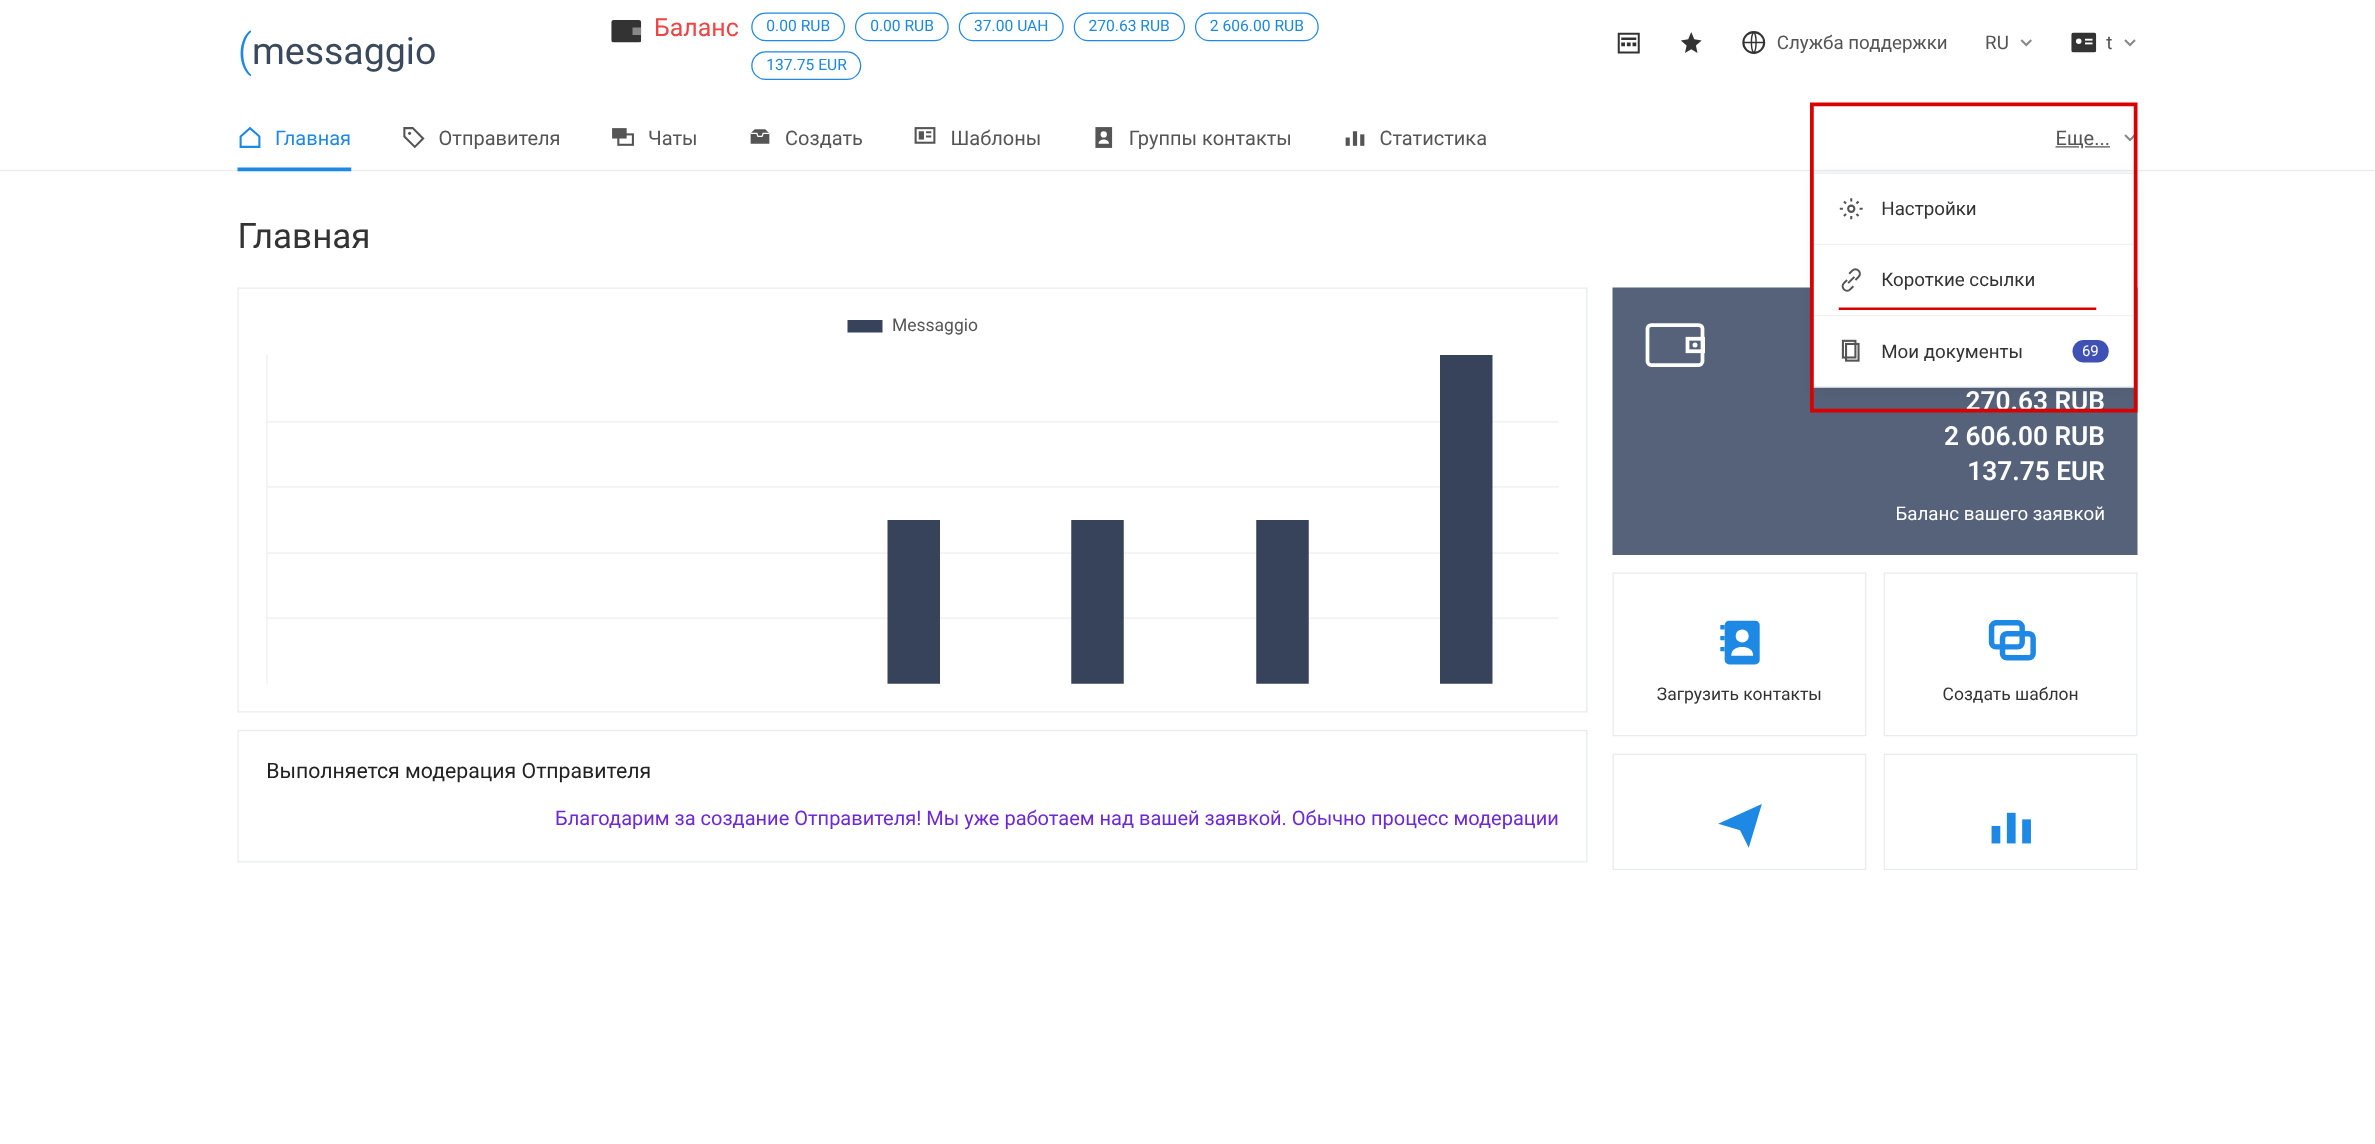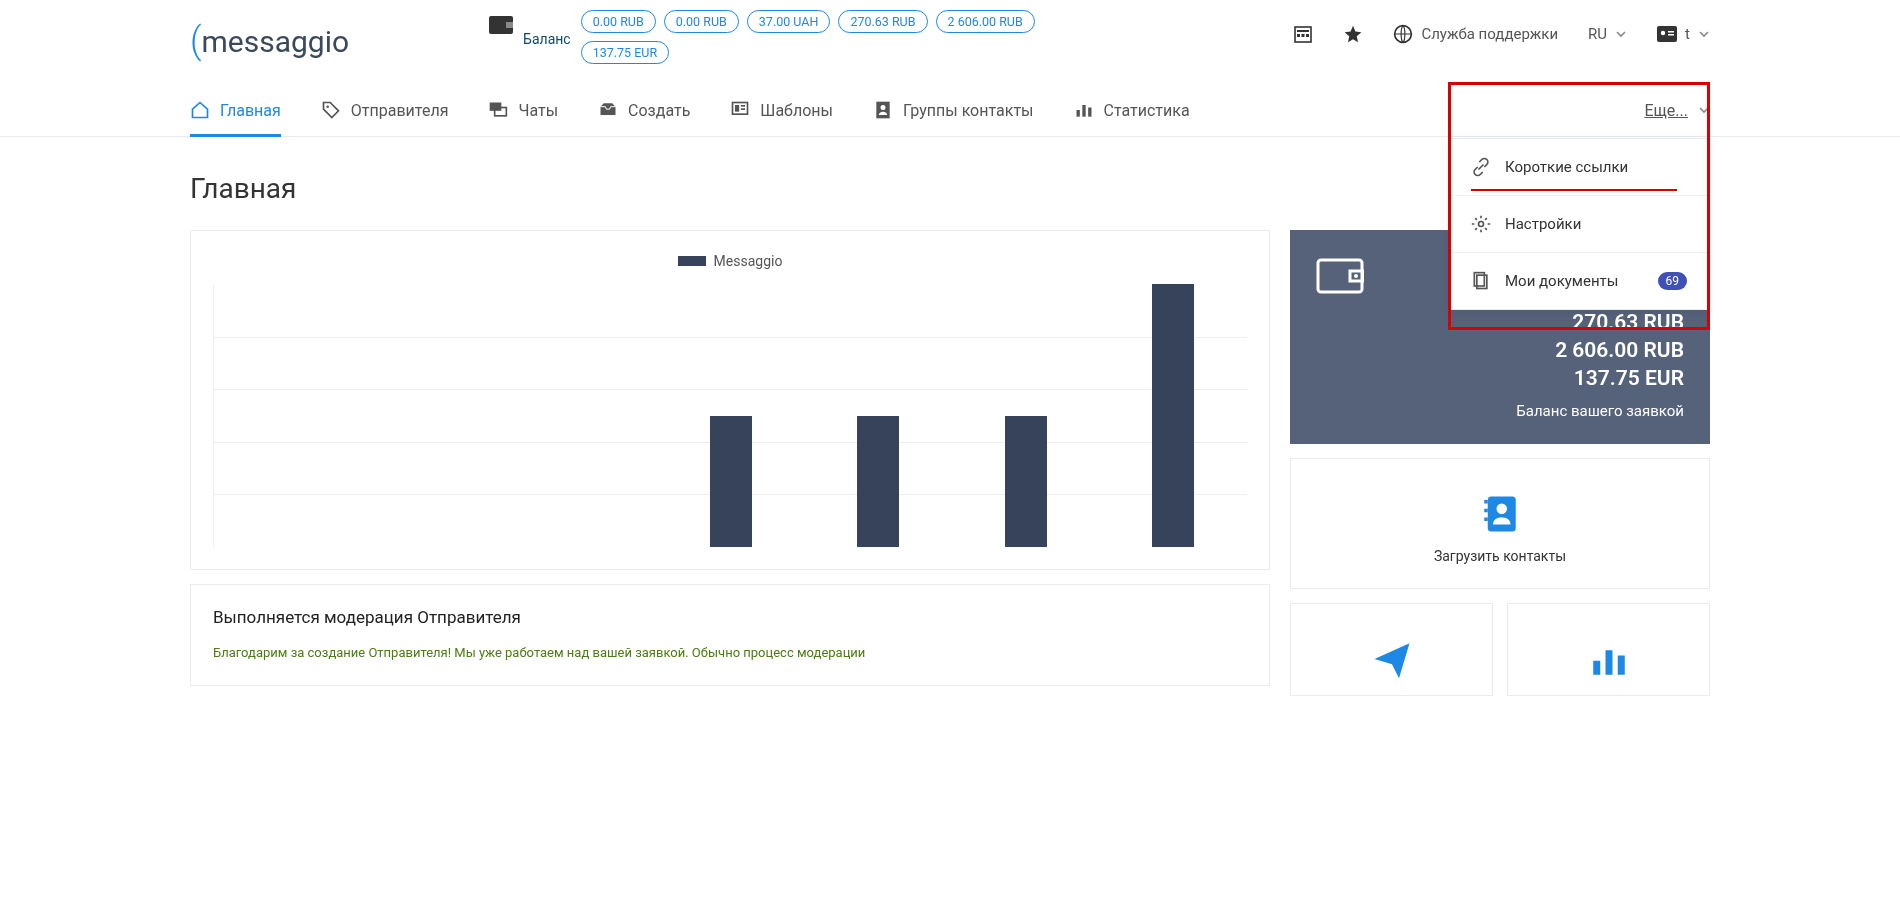--- a/index.html
+++ b/index.html
@@ -3,21 +3,21 @@
 <meta charset="utf-8">
 <style>
 * { box-sizing: border-box; margin: 0; padding: 0; }
 body { font-family: -apple-system, BlinkMacSystemFont, "Segoe UI", Roboto, sans-serif; background: #fff; color: #212529; }
 .container { max-width: 1560px; margin: 0 auto; padding: 0 20px; position: relative; }
 .topbar { display: flex; align-items: flex-start; padding: 10px 0 18px; gap: 20px; }
 .logo { font-size: 30px; font-weight: 400; color: #3a4a5c; display: flex; align-items: center; margin-top: 10px; }
 .logo-bracket { color:#1e88e5; font-size:36px; font-weight:300; }
 .balance-block { display: flex; align-items: flex-start; gap: 10px; margin-left: 120px; }
 .balance-icon { width: 24px; height: 18px; margin-top: 6px; }
-.balance-label { color:#0c4a6e; font-size:14px; margin-top:21px; }
+.balance-label { color:#ef4444; font-size:20px; margin-top:0; }
 .chips { display:flex; flex-wrap: wrap; gap: 8px; max-width: 460px; }
 .chip { border:1px solid #1e88e5; border-radius: 14px; color:#1e88e5; font-size:12.5px; padding:3px 11px; display:inline-block; cursor:pointer; }
 .right-controls { margin-left:auto; display:flex; gap:30px; margin-top:14px;}
 .rc-item { color:#555; font-size:15px; display:flex; align-items:center; gap:8px; cursor:pointer;}
 .icon { display:inline-flex; align-items:center; justify-content:center; }
 .nav { border-bottom:1px solid #e9ecef; }
 .nav-inner { display:flex; gap:40px; align-items:center; }
 .nav-item { display:flex; align-items:center; gap:10px; padding:18px 0 16px; color:#555; font-size:16px; cursor:pointer; position:relative;}
 .nav-item.active { color:#1e88e5; }
 .nav-item.active::after { content:""; position:absolute; left:0; right:0; bottom:-1px; height:3px; background:#1e88e5;}
@@ -30,21 +30,21 @@
 .chart-card { height:340px; padding:22px; display:flex; flex-direction:column; position:relative;}
 .legend { text-align:center; margin-bottom:10px; font-size:14px; color:#555; display:flex; justify-content:center; align-items:center; gap:8px;}
 .legend-swatch { width:28px; height:10px; background:#36435a; display:inline-block;}
 .chart-area { flex:1; position:relative; border-left:1px solid #eee; margin-top:5px;}
 .gridline { position:absolute; left:0; right:0; border-top:1px solid #eee;}
 .bars { position:absolute; left:0; right:0; bottom:0; top:0; display:flex; align-items:flex-end;}
 .bar-slot { flex:1; display:flex; justify-content:center; align-items:flex-end; height:100%; }
 .bar { width:42px; background:#36435a;}
 .info-card { padding:22px; margin-top:14px; }
 .info-title { font-size:17px; color:#222; margin-bottom:16px; font-weight:400;}
-.info-text { color:#4d7c0f; font-size:13px; line-height:1.5;}
+.info-text { color:#6d28d9; font-size:16px; line-height:1.5;text-align:right;}
 .balance-card { background:#55627a; color:#fff; padding:24px 26px; }
 .bal-row { display:flex; gap:20px; }
 .wallet-big { width:48px; height:40px; }
 .bal-values { margin-left:auto; text-align:right;}
 .bal-values div { font-size:21px; font-weight:600; margin-bottom:4px;}
 .bal-caption { text-align:right; font-size:15px; margin-top:8px;}
 .grid2 { display:flex; gap:14px;}
 .action-card { flex:1; border:1px solid #e9ecef; text-align:center; padding:35px 8px 24px; cursor:pointer;}
 .action-icon { margin:0 auto 14px; height:40px; display:flex; align-items:center; justify-content:center; color:#1e88e5;}
 .action-label { font-size:14px; color:#333;}
@@ -206,37 +206,37 @@
         <span>Еще...</span>
         <svg width="12" height="12" viewBox="0 0 12 12">
             <path d="M2 4l4 4 4-4" fill="none" stroke="#888" stroke-width="1.6"></path>
           </svg>
       </div>
     </div>
 
     <div class="dropdown-border"></div>
 
     <div class="dropdown-menu">
+      <div class="dd-item">
+        <span class="icon">
+            <svg width="20" height="20" viewBox="0 0 24 24">
+              <circle cx="12" cy="12" r="3" fill="none" stroke="#555" stroke-width="2"></circle>
+              <path d="M12 2v3M12 19v3M4 12H1M23 12h-3M5 5l2 2M17 17l2 2M5 19l2-2M17 7l2-2" stroke="#555" stroke-width="2"></path>
+            </svg>
+          </span>
+        <span>Настройки</span>
+      </div>
       <div class="dd-item" style="position:relative">
         <span class="icon">
             <svg width="20" height="20" viewBox="0 0 24 24">
               <path d="M9 15l6-6M8 12l-3 3a4 4 0 006 6l3-3M16 12l3-3a4 4 0 00-6-6l-3 3" fill="none" stroke="#555" stroke-width="2"></path>
             </svg>
           </span>
         <span>Короткие ссылки</span>
         <div class="underline-red"></div>
-      </div>
-      <div class="dd-item">
-        <span class="icon">
-            <svg width="20" height="20" viewBox="0 0 24 24">
-              <circle cx="12" cy="12" r="3" fill="none" stroke="#555" stroke-width="2"></circle>
-              <path d="M12 2v3M12 19v3M4 12H1M23 12h-3M5 5l2 2M17 17l2 2M5 19l2-2M17 7l2-2" stroke="#555" stroke-width="2"></path>
-            </svg>
-          </span>
-        <span>Настройки</span>
       </div>
       <div class="dd-item">
         <span class="icon">
             <svg width="20" height="20" viewBox="0 0 24 24">
               <rect x="7" y="5" width="12" height="16" fill="none" stroke="#555" stroke-width="2"></rect>
               <rect x="4" y="2" width="12" height="16" fill="none" stroke="#555" stroke-width="2"></rect>
             </svg>
           </span>
         <span>Мои документы</span>
         <span class="badge">69</span>
@@ -314,20 +314,29 @@
                 <rect x="5" y="2" width="16" height="20" rx="2" fill="#1e88e5"></rect>
                 <circle cx="13" cy="9" r="3" fill="#fff"></circle>
                 <path d="M8 18c0-3 2.5-4 5-4s5 1 5 4" fill="#fff"></path>
                 <line x1="3" y1="5" x2="5" y2="5" stroke="#1e88e5" stroke-width="2"></line>
                 <line x1="3" y1="10" x2="5" y2="10" stroke="#1e88e5" stroke-width="2"></line>
                 <line x1="3" y1="15" x2="5" y2="15" stroke="#1e88e5" stroke-width="2"></line>
               </svg>
           </div>
           <div class="action-label">Загрузить контакты</div>
         </div>
+        <div class="action-card">
+          <div class="action-icon">
+            <svg width="42" height="42" viewBox="0 0 24 24">
+                <rect x="3" y="3" width="14" height="11" rx="2" fill="none" stroke="#1e88e5" stroke-width="2.5"></rect>
+                <rect x="8" y="8" width="14" height="11" rx="2" fill="none" stroke="#1e88e5" stroke-width="2.5"></rect>
+              </svg>
+          </div>
+          <div class="action-label">Создать шаблон</div>
+        </div>
       </div>
 
       <div class="grid2">
         <div class="action-card" style="padding-bottom:2px">
           <div class="action-icon">
             <svg width="42" height="42" viewBox="0 0 24 24">
                 <path d="M2 12l20-9-6 20-4-8z" fill="#1e88e5"></path>
               </svg>
           </div>
         </div>

